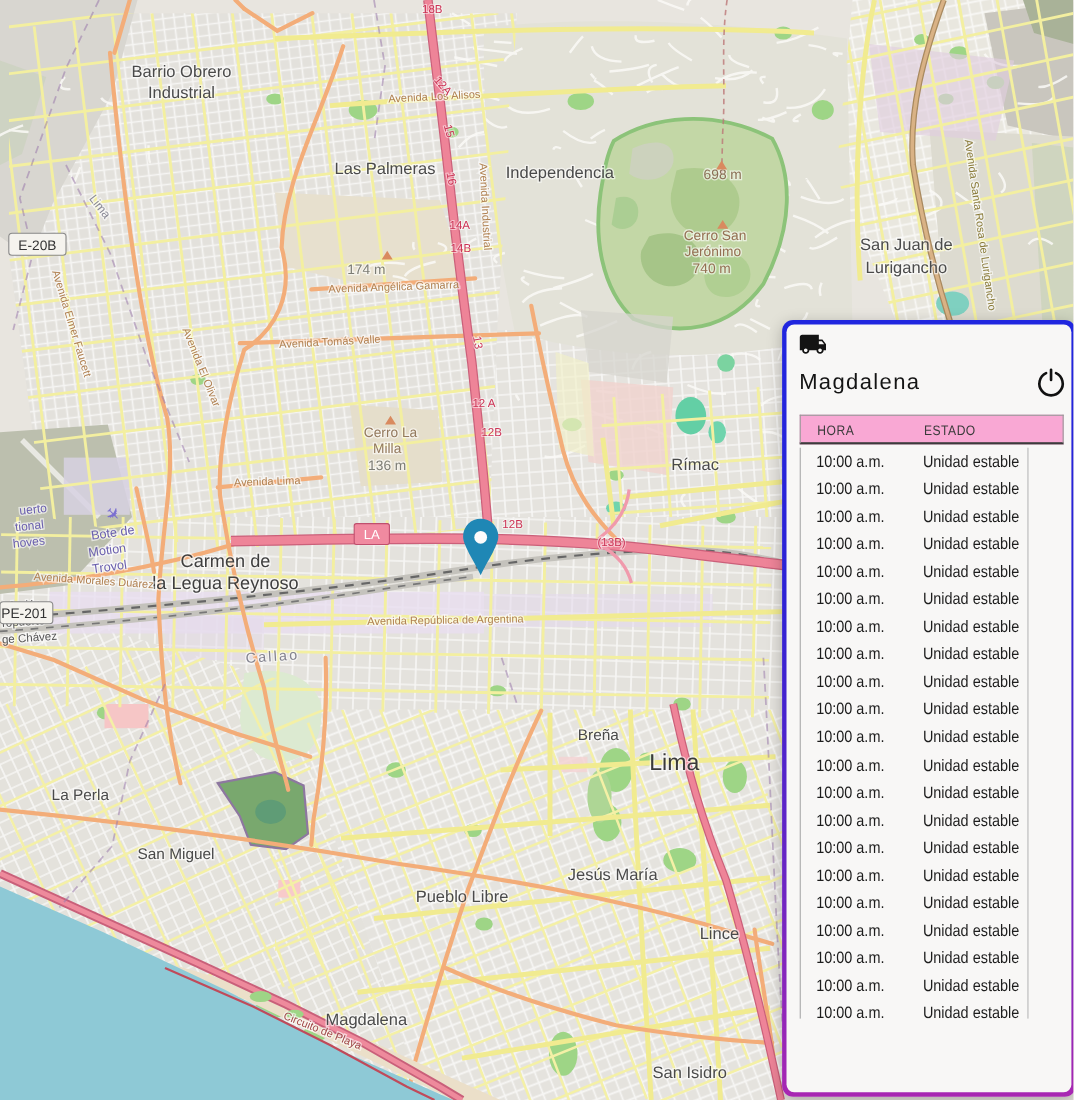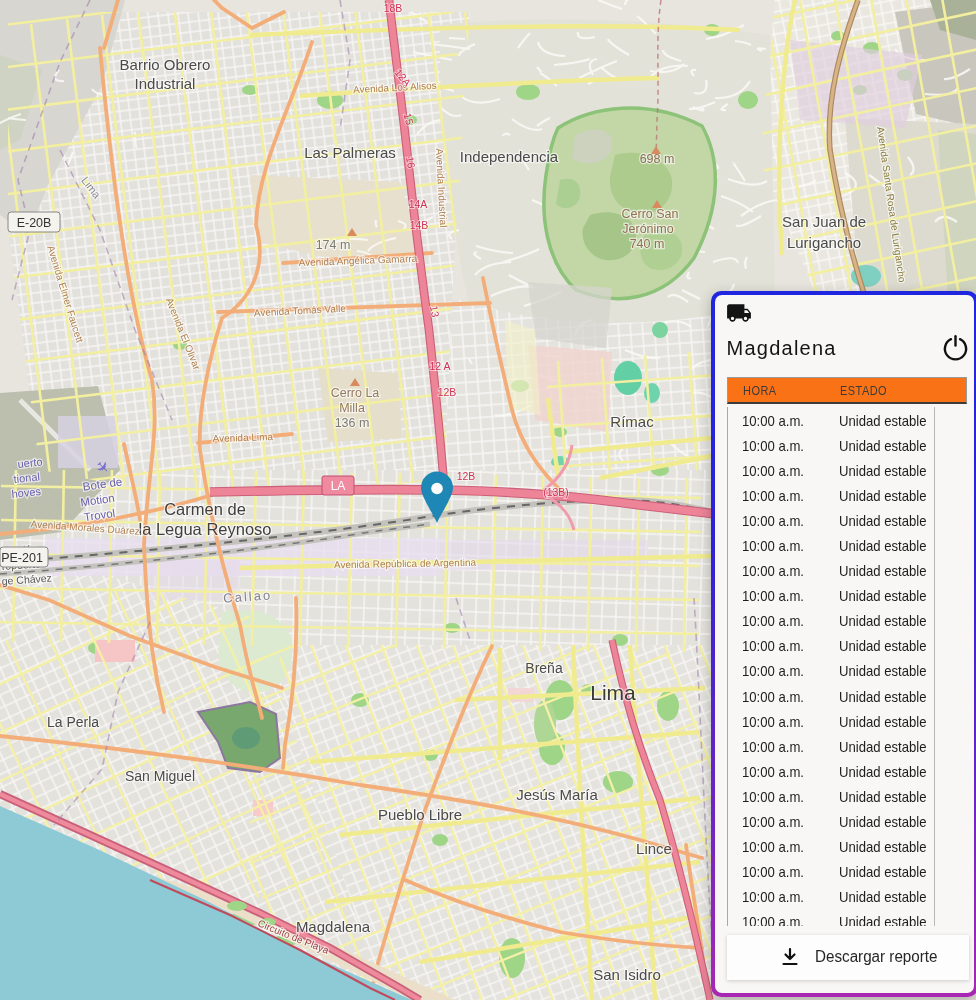--- a/index.html
+++ b/index.html
@@ -3,21 +3,21 @@
 <style>
 html,body{margin:0;padding:0;}
 .stage{position:relative;width:976px;height:1000px;overflow:hidden;font-family:"Liberation Sans",sans-serif;background:#e8e5df;}
 .panel{position:absolute;left:711px;top:291px;width:267px;height:706px;border-radius:10px;
  background:linear-gradient(180deg,#2026df 0%,#2d22d5 35%,#6b25c3 72%,#a827b2 100%);
  box-shadow:0 4px 14px rgba(0,0,0,0.25);}
 .pinner{position:absolute;left:4px;top:4px;right:4px;bottom:4px;background:#f8f7f6;border-radius:7px;overflow:hidden;}
 .truck{position:absolute;left:11px;top:4.5px;}
 .title{position:absolute;left:11.5px;top:41.5px;font-size:20px;color:#141414;letter-spacing:1.25px;}
 .power{position:absolute;left:227px;top:39px;}
-.thead{position:absolute;left:12px;top:82px;width:240px;height:27px;background:#f97316;border:1px solid #9a9a9a;border-bottom:2px solid #3c3c3c;box-sizing:border-box;}
+.thead{position:absolute;left:12px;top:82px;width:240px;height:27px;background:#f9a8d4;border:1px solid #9a9a9a;border-bottom:2px solid #3c3c3c;box-sizing:border-box;}
 .thead span{position:absolute;top:6px;font-size:12.5px;color:#3b3b3b;letter-spacing:0.5px;transform:scaleX(0.88);transform-origin:0 0;}
 .h1{left:15px;}.h2{left:112px;}
 .tbody{position:absolute;left:12px;top:112px;width:208px;height:519px;overflow:hidden;border-left:1.5px solid #a8a8a8;border-right:1.5px solid #b8b8b8;box-sizing:border-box;}
 .row{position:relative;height:25.1px;}
 .row span{position:absolute;top:50%;transform:translateY(-50%) scaleX(0.875);transform-origin:0 50%;font-size:15px;color:#1d1d1d;white-space:nowrap;}
 .c1{left:14px;}.c2{left:111px;}
 .footer{position:absolute;left:12px;top:640px;width:242px;height:45px;background:#fdfdfd;box-shadow:0 1px 4px rgba(0,0,0,0.18);}
 .ftext{position:absolute;left:88px;top:13px;font-size:16px;color:#262626;transform:scaleX(0.95);transform-origin:0 0;}
 .dl{position:absolute;left:52px;top:11px;}
 </style></head>
@@ -636,21 +636,14 @@
           </div>
 <div class="row">
             <span class="c1">10:00 a.m.</span>
             <span class="c2">Unidad estable</span>
           </div>
 <div class="row">
             <span class="c1">10:00 a.m.</span>
             <span class="c2">Unidad estable</span>
           </div>
 </div>
-<div class="footer">
-<svg class="dl" width="22" height="22" viewBox="0 0 22 22">
-<path d="M11 3V13M11 13L6.5 8.5M11 13L15.5 8.5" stroke="#111" stroke-width="2.2" fill="none" stroke-linecap="round" stroke-linejoin="round"></path>
-<path d="M4.5 18H17.5" stroke="#111" stroke-width="2.2" stroke-linecap="round"></path>
-</svg>
-<div class="ftext">Descargar reporte</div>
-</div>
 </div>
     </div>
 </div>
 </body></html>

